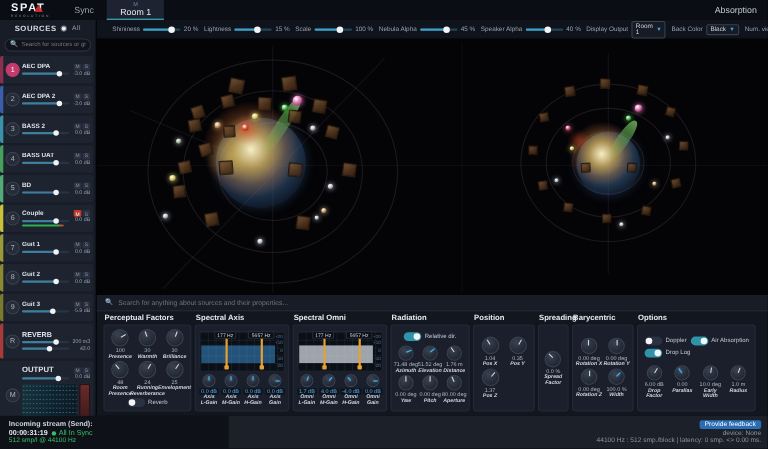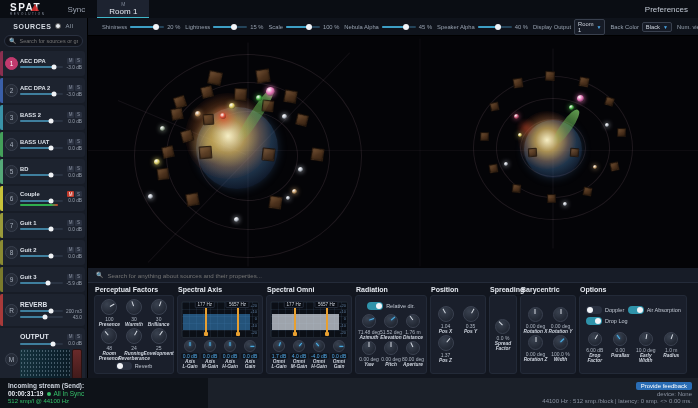--- a/index.html
+++ b/index.html
@@ -134,21 +134,21 @@
       <div class="logo-sub">REVOLUTION</div>
     </div>
     <div class="tab">
       <span class="mod"></span>
       <span>Sync</span>
     </div>
     <div class="tab active">
       <span class="mod">M</span>
       <span>Room 1</span>
     </div>
-    <div class="prefs">Preferences</div>
+    <div class="prefs">Absorption</div>
   </div>
 
   <div class="main-row">
 
     <div class="sidebar">
       <div class="sb-head">
         <span>SOURCES</span>
         <span class="sb-dot"></span>
         <span class="sb-all">All</span>
       </div>

